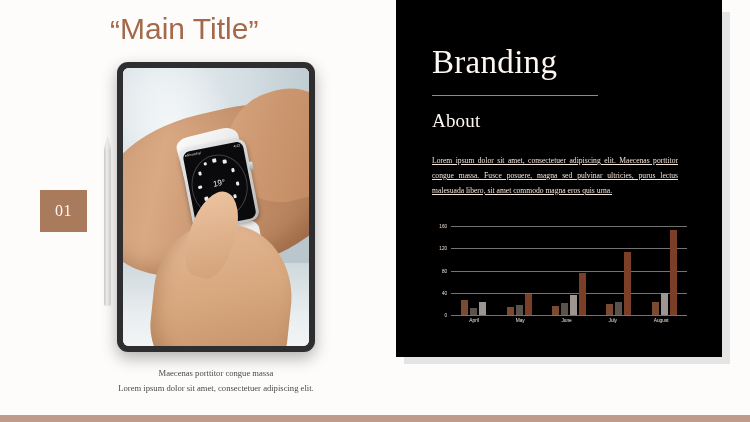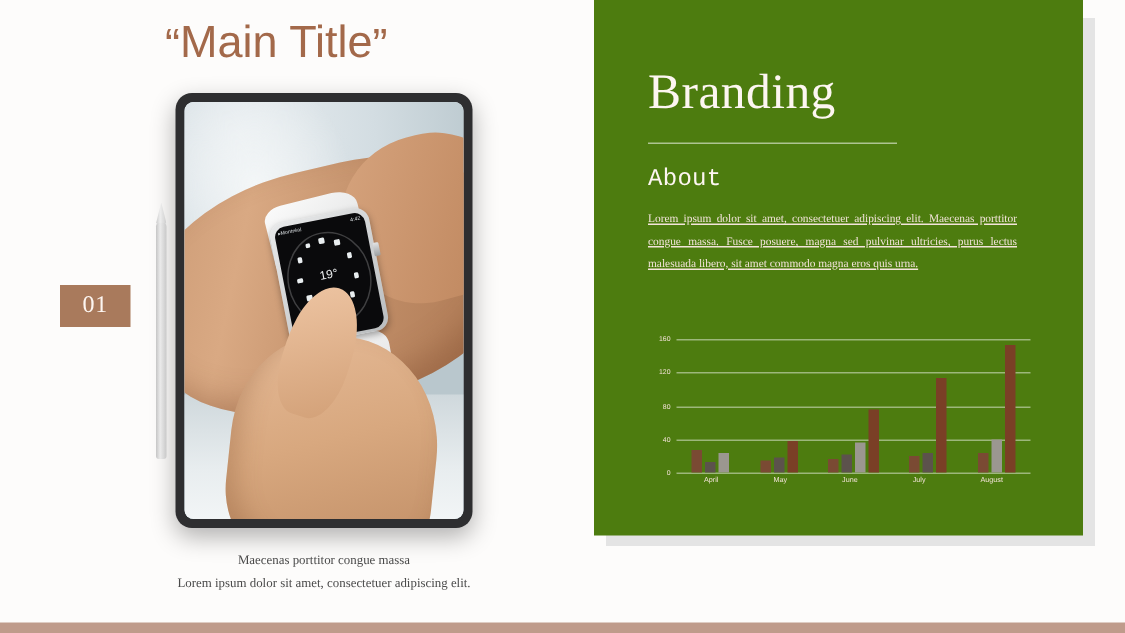--- a/index.html
+++ b/index.html
@@ -12,21 +12,21 @@
   .slide{position:absolute;inset:0;background:#fdfcfb;}
 
   
   .bottom-bar{
     position:absolute;left:0;right:0;bottom:0;height:7px;
     background:#bf9b8b;
   }
 
   
   .badge{
-    position:absolute;left:40px;top:190px;width:47px;height:28px;
+    position:absolute;left:40px;top:190px;width:47px;height:42px;
     background:#a9apx;
     background:#a97a5c;
     display:flex;align-items:center;justify-content:center;
     color:#fdf6f1;font-size:16px;letter-spacing:.5px;
     font-family:"Liberation Serif", serif;
   }
 
   
   .main-title{
     position:absolute;left:110px;top:14px;width:240px;
@@ -166,34 +166,34 @@
     font-family:"Liberation Serif", serif;
   }
 
   
   .panel-shadow{
     position:absolute;left:404px;top:12px;width:326px;height:352px;
     background:#e4e4e4;
   }
   .panel{
     position:absolute;left:396px;top:0px;width:326px;height:357px;
-    background:#4d7c0f;color:#fdf6f1;
+    background:#000000;color:#fdf6f1;
     box-sizing:border-box;padding:46px 14px 0 36px;
   }
   .panel h1{
     margin:0;font-size:33px;font-weight:normal;letter-spacing:.3px;
     line-height:1;font-family:"Liberation Serif", serif;
   }
   .panel-rule{
     margin:16px 0 14px 0;height:1px;width:60%;
     background:rgba(255,255,255,.55);
   }
   .panel h2{
-    margin:0 0 11px 0;font-size:16px;font-weight:normal;letter-spacing:.2px;
-    font-family:Liberation Mono, monospace;
+    margin:0 0 22px 0;font-size:19px;font-weight:normal;letter-spacing:.2px;
+    font-family:Liberation Serif, serif;
   }
   .panel p{
     margin:0;font-size:7.6px;line-height:1.95;text-align:justify;
     color:#f3e4da;width:246px;
     font-family:"Liberation Serif", serif;
     text-decoration:underline;
   }
 
   
   .chart{

